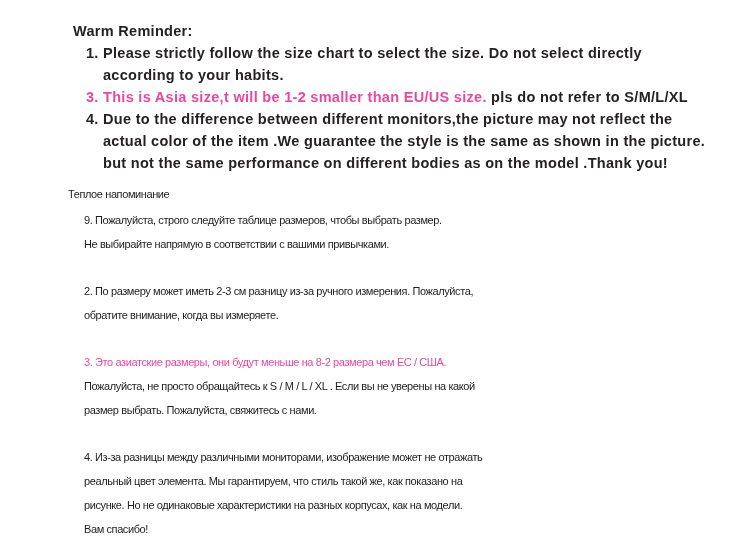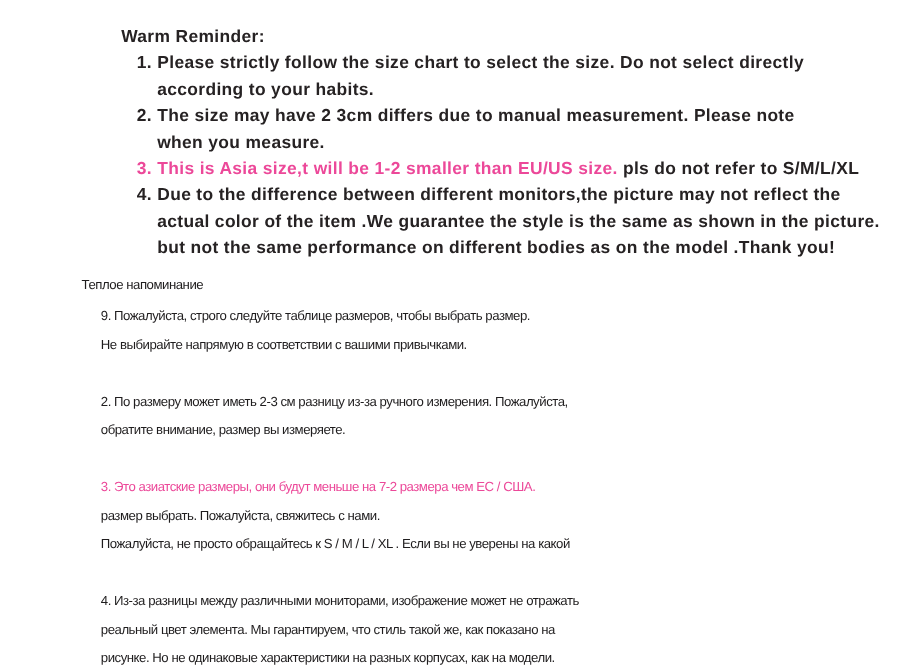--- a/index.html
+++ b/index.html
@@ -17,21 +17,20 @@
     background: #ffffff;
   }
   
   .en-sec {
     margin-top: 20px;
     color: #262223;
     font-size: 14.5px;
     font-weight: bold;
     line-height: 22px;
     letter-spacing: 0.3px;
-    padding-left: 28px;
   }
   .en-heading { margin-left: 73px; }
   .en-sec .num  { margin-left: 86px; }
   .en-sec .wrap { margin-left: 103px; }
   
   .ru-sec {
     margin-top: 8px;
     color: #1f1d1e;
     font-size: 11px;
     font-weight: normal;
@@ -50,24 +49,20 @@
 <div class="notice">
 
   <div class="en-sec">
     <div class="en-heading">Warm Reminder:</div>
 
     <div>
       <div class="num">1. Please strictly follow the size chart to select the size. Do not select directly</div>
       <div class="wrap">according to your habits.</div>
     </div>
 
-    <div>
-      <div class="num">2. The size may have 2 3cm differs due to manual measurement. Please note</div>
-      <div class="wrap">when you measure.</div>
-    </div>
 
     <div>
       <div class="num"><span class="red">3. This is Asia size,t will be 1-2 smaller than EU/US size.</span><span> pls do not refer to S/M/L/XL</span></div>
     </div>
 
     <div>
       <div class="num">4. Due to the difference between different monitors,the picture may not reflect the</div>
       <div class="wrap">actual color of the item .We guarantee the style is the same as shown in the picture.</div>
       <div class="wrap">but not the same performance on different bodies as on the model .Thank you!</div>
     </div>
@@ -76,27 +71,27 @@
   <div class="ru-sec">
     <div class="ru-heading">Теплое напоминание</div>
 
     <div class="ru-item first">
       <div class="line">9. Пожалуйста, строго следуйте таблице размеров, чтобы выбрать размер.</div>
       <div class="line">Не выбирайте напрямую в соответствии с вашими привычками.</div>
     </div>
 
     <div class="ru-item">
       <div class="line">2. По размеру может иметь 2-3 см разницу из-за ручного измерения. Пожалуйста,</div>
-      <div class="line">обратите внимание, размер вы измеряете.</div>
+      <div class="line">обратите внимание, когда вы измеряете.</div>
     </div>
 
     <div class="ru-item">
-      <div class="line red">3. Это азиатские размеры, они будут меньше на 7-2 размера чем ЕС / США.</div>
+      <div class="line red">3. Это азиатские размеры, они будут меньше на 8-2 размера чем ЕС / США.</div>
+      <div class="line">Пожалуйста, не просто обращайтесь к S / M / L / XL . Если вы не уверены на какой</div>
       <div class="line">размер выбрать. Пожалуйста, свяжитесь с нами.</div>
-      <div class="line">Пожалуйста, не просто обращайтесь к S / M / L / XL . Если вы не уверены на какой</div>
     </div>
 
     <div class="ru-item">
       <div class="line">4. Из-за разницы между различными мониторами, изображение может не отражать</div>
       <div class="line">реальный цвет элемента. Мы гарантируем, что стиль такой же, как показано на</div>
       <div class="line">рисунке. Но не одинаковые характеристики на разных корпусах, как на модели.</div>
       <div class="line">Вам спасибо!</div>
     </div>
   </div>
 

